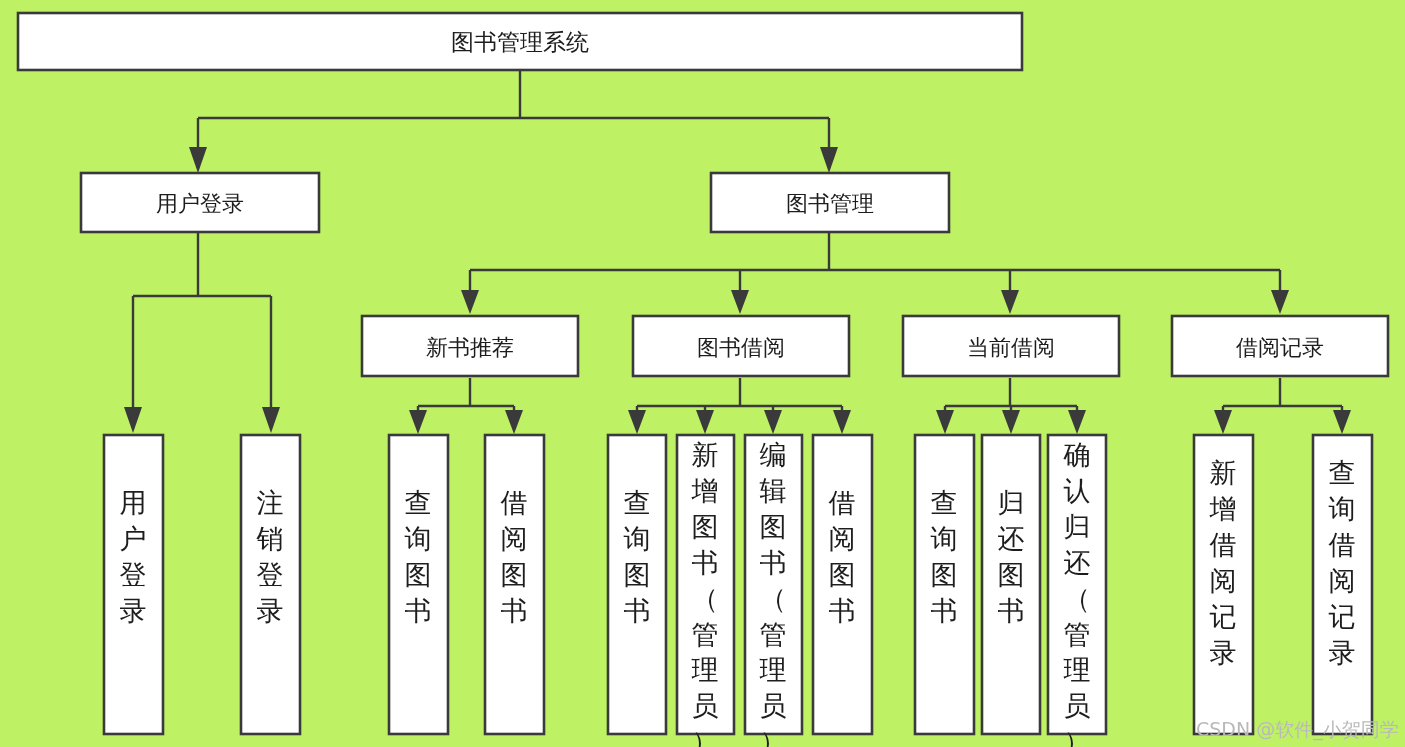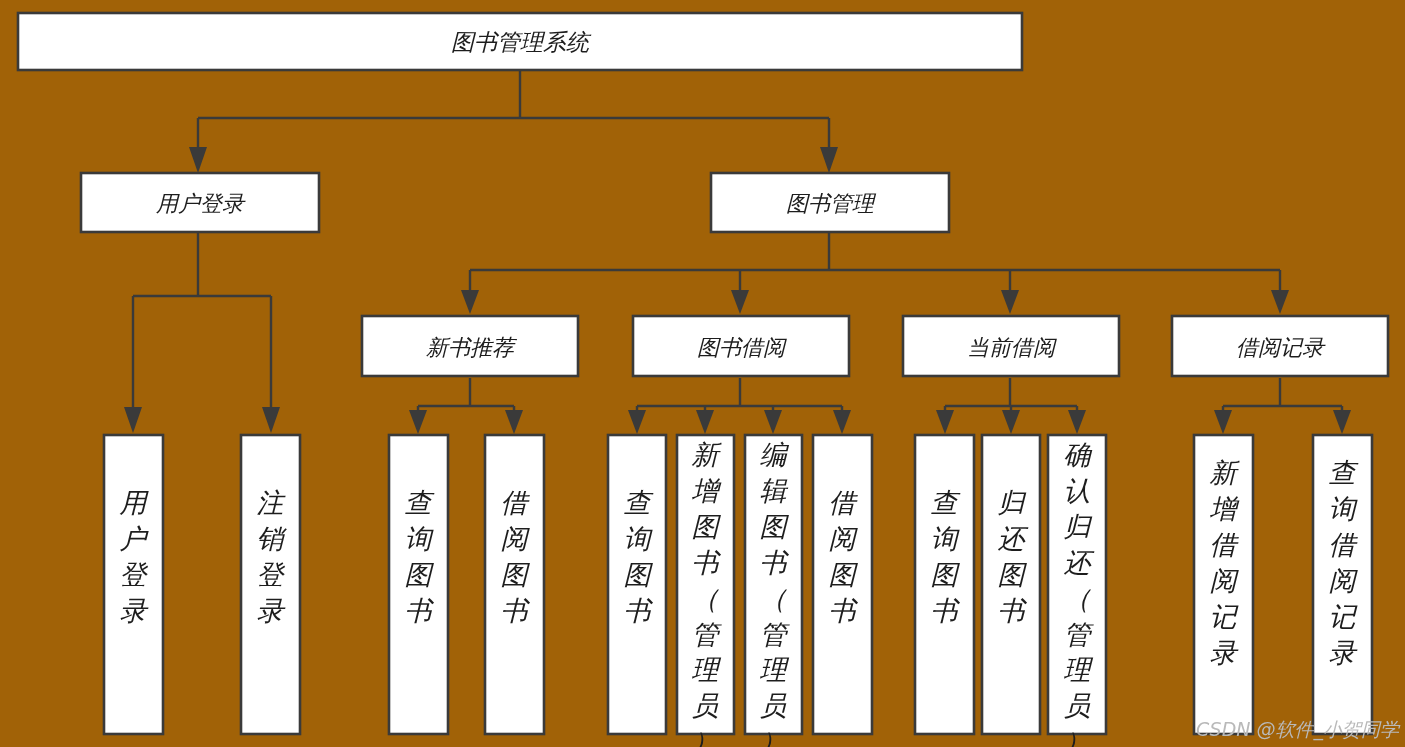--- a/index.html
+++ b/index.html
@@ -7,23 +7,22 @@
     padding: 0;
     background: #ffffff;
   }
   body {
     font-family: "DejaVu Sans", "Liberation Sans", sans-serif;
   }
   #diagram-root {
     position: relative;
     width: 1405px;
     height: 747px;
-    background: #a16207;
+    background: #bef264;
     overflow: hidden;
-    font-style: italic;
   }
   svg.diagram-canvas {
     position: absolute;
     left: 0;
     top: 0;
     width: 1405px;
     height: 747px;
     display: block;
   }
   .node-rect {

